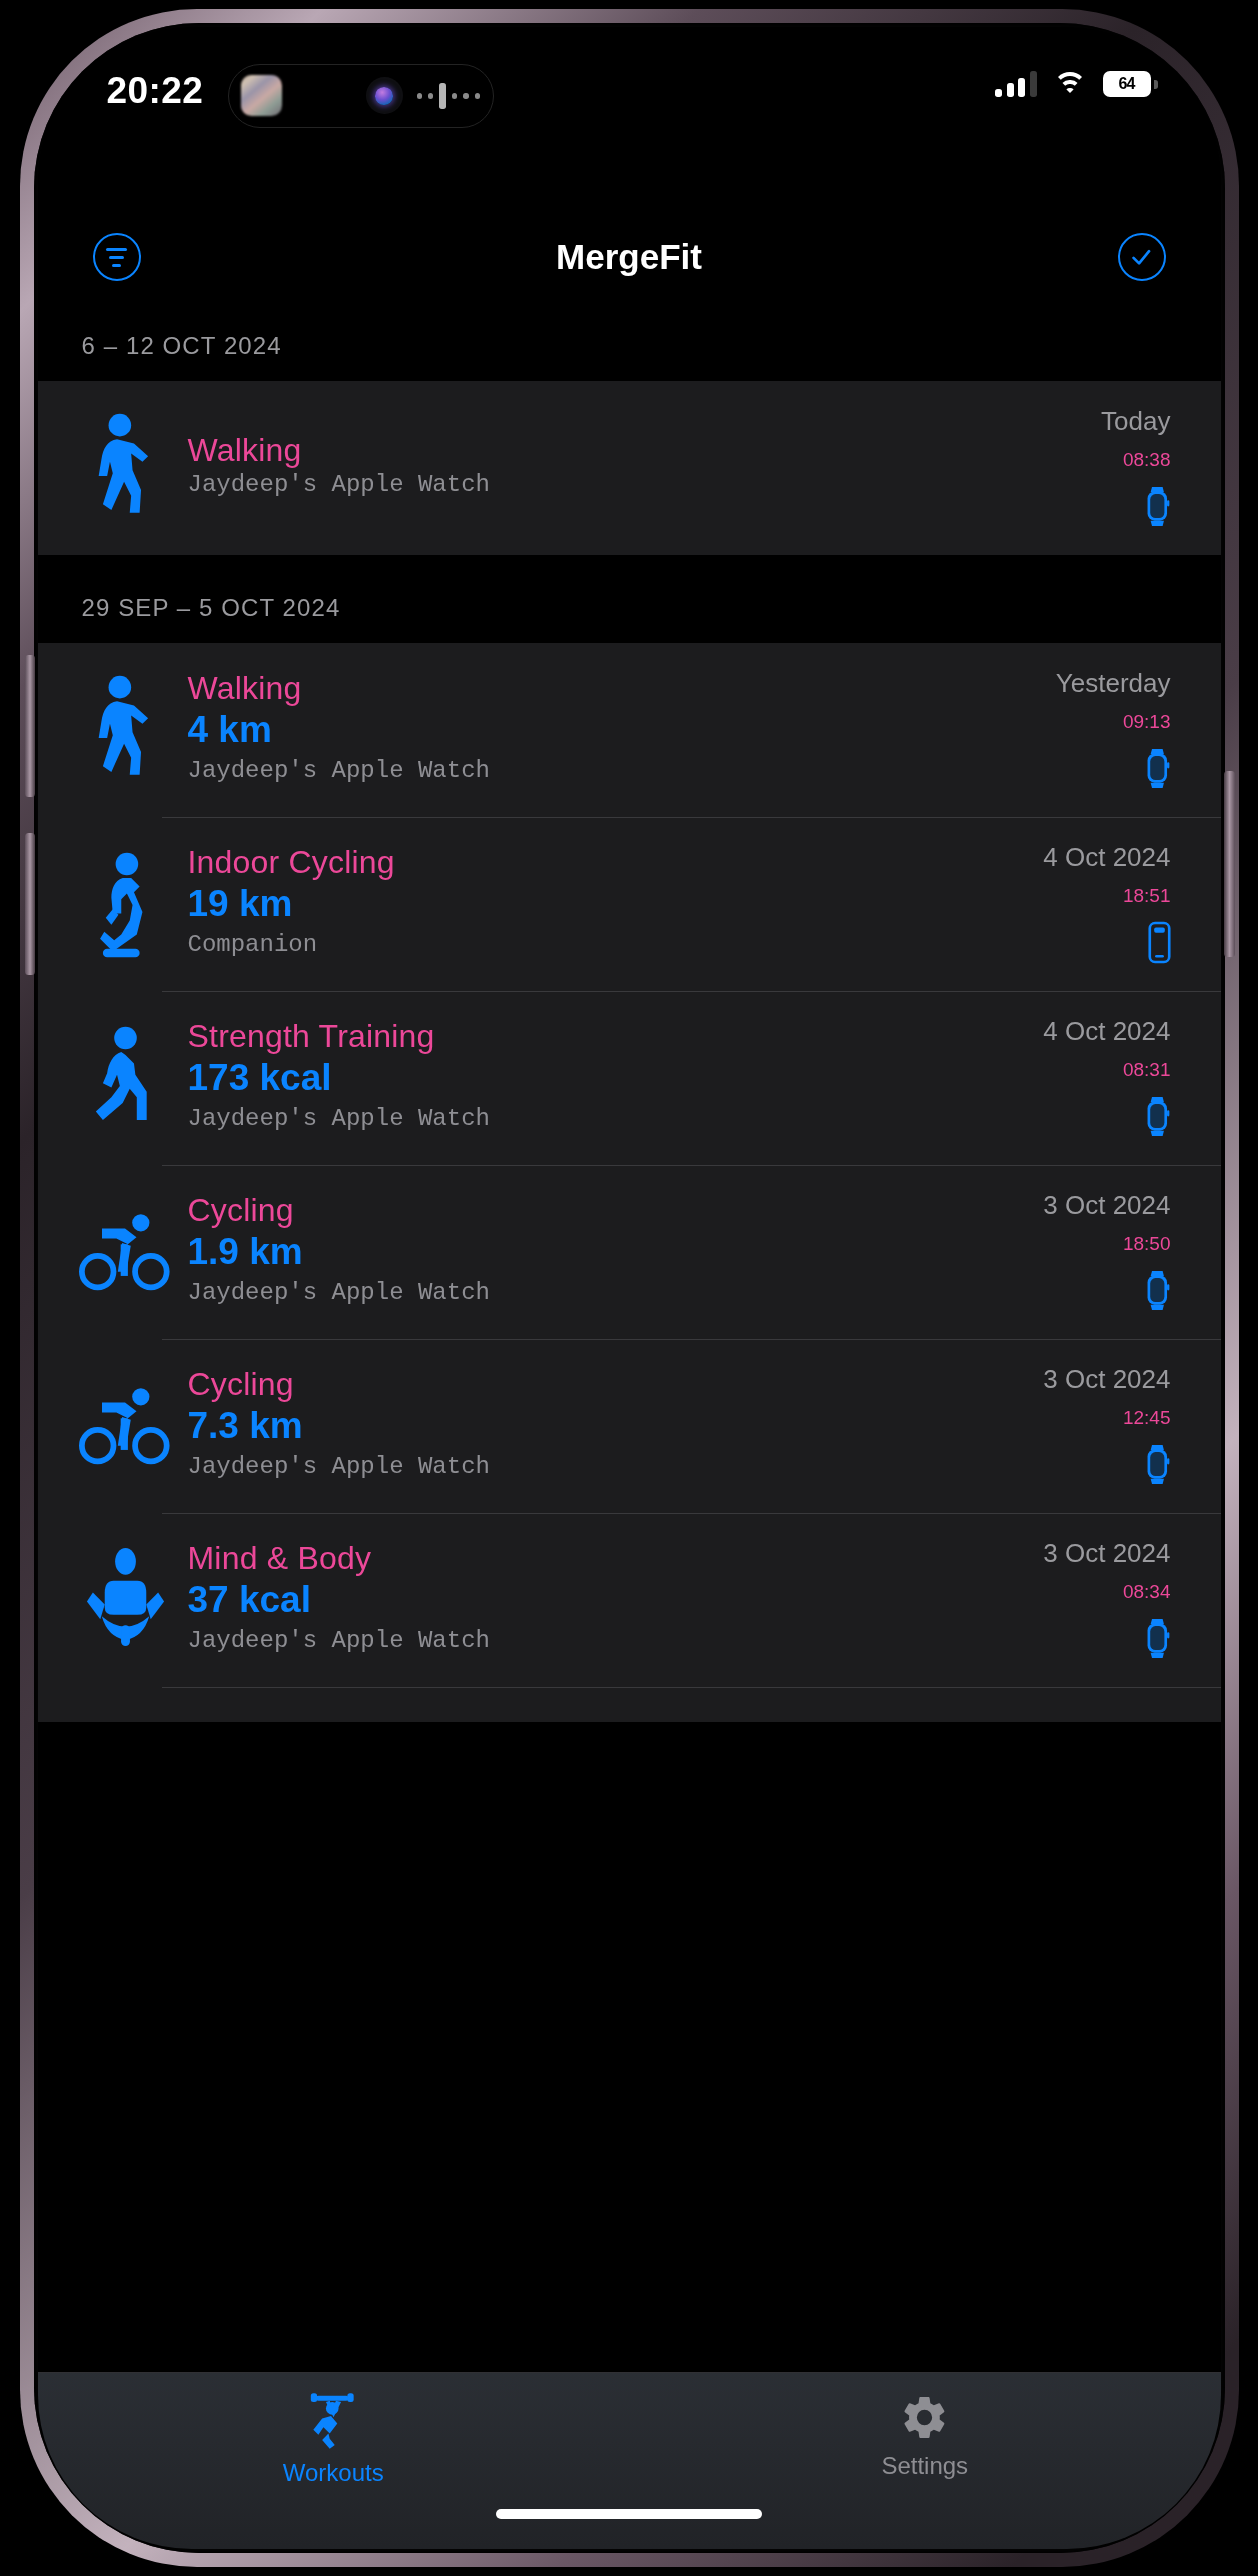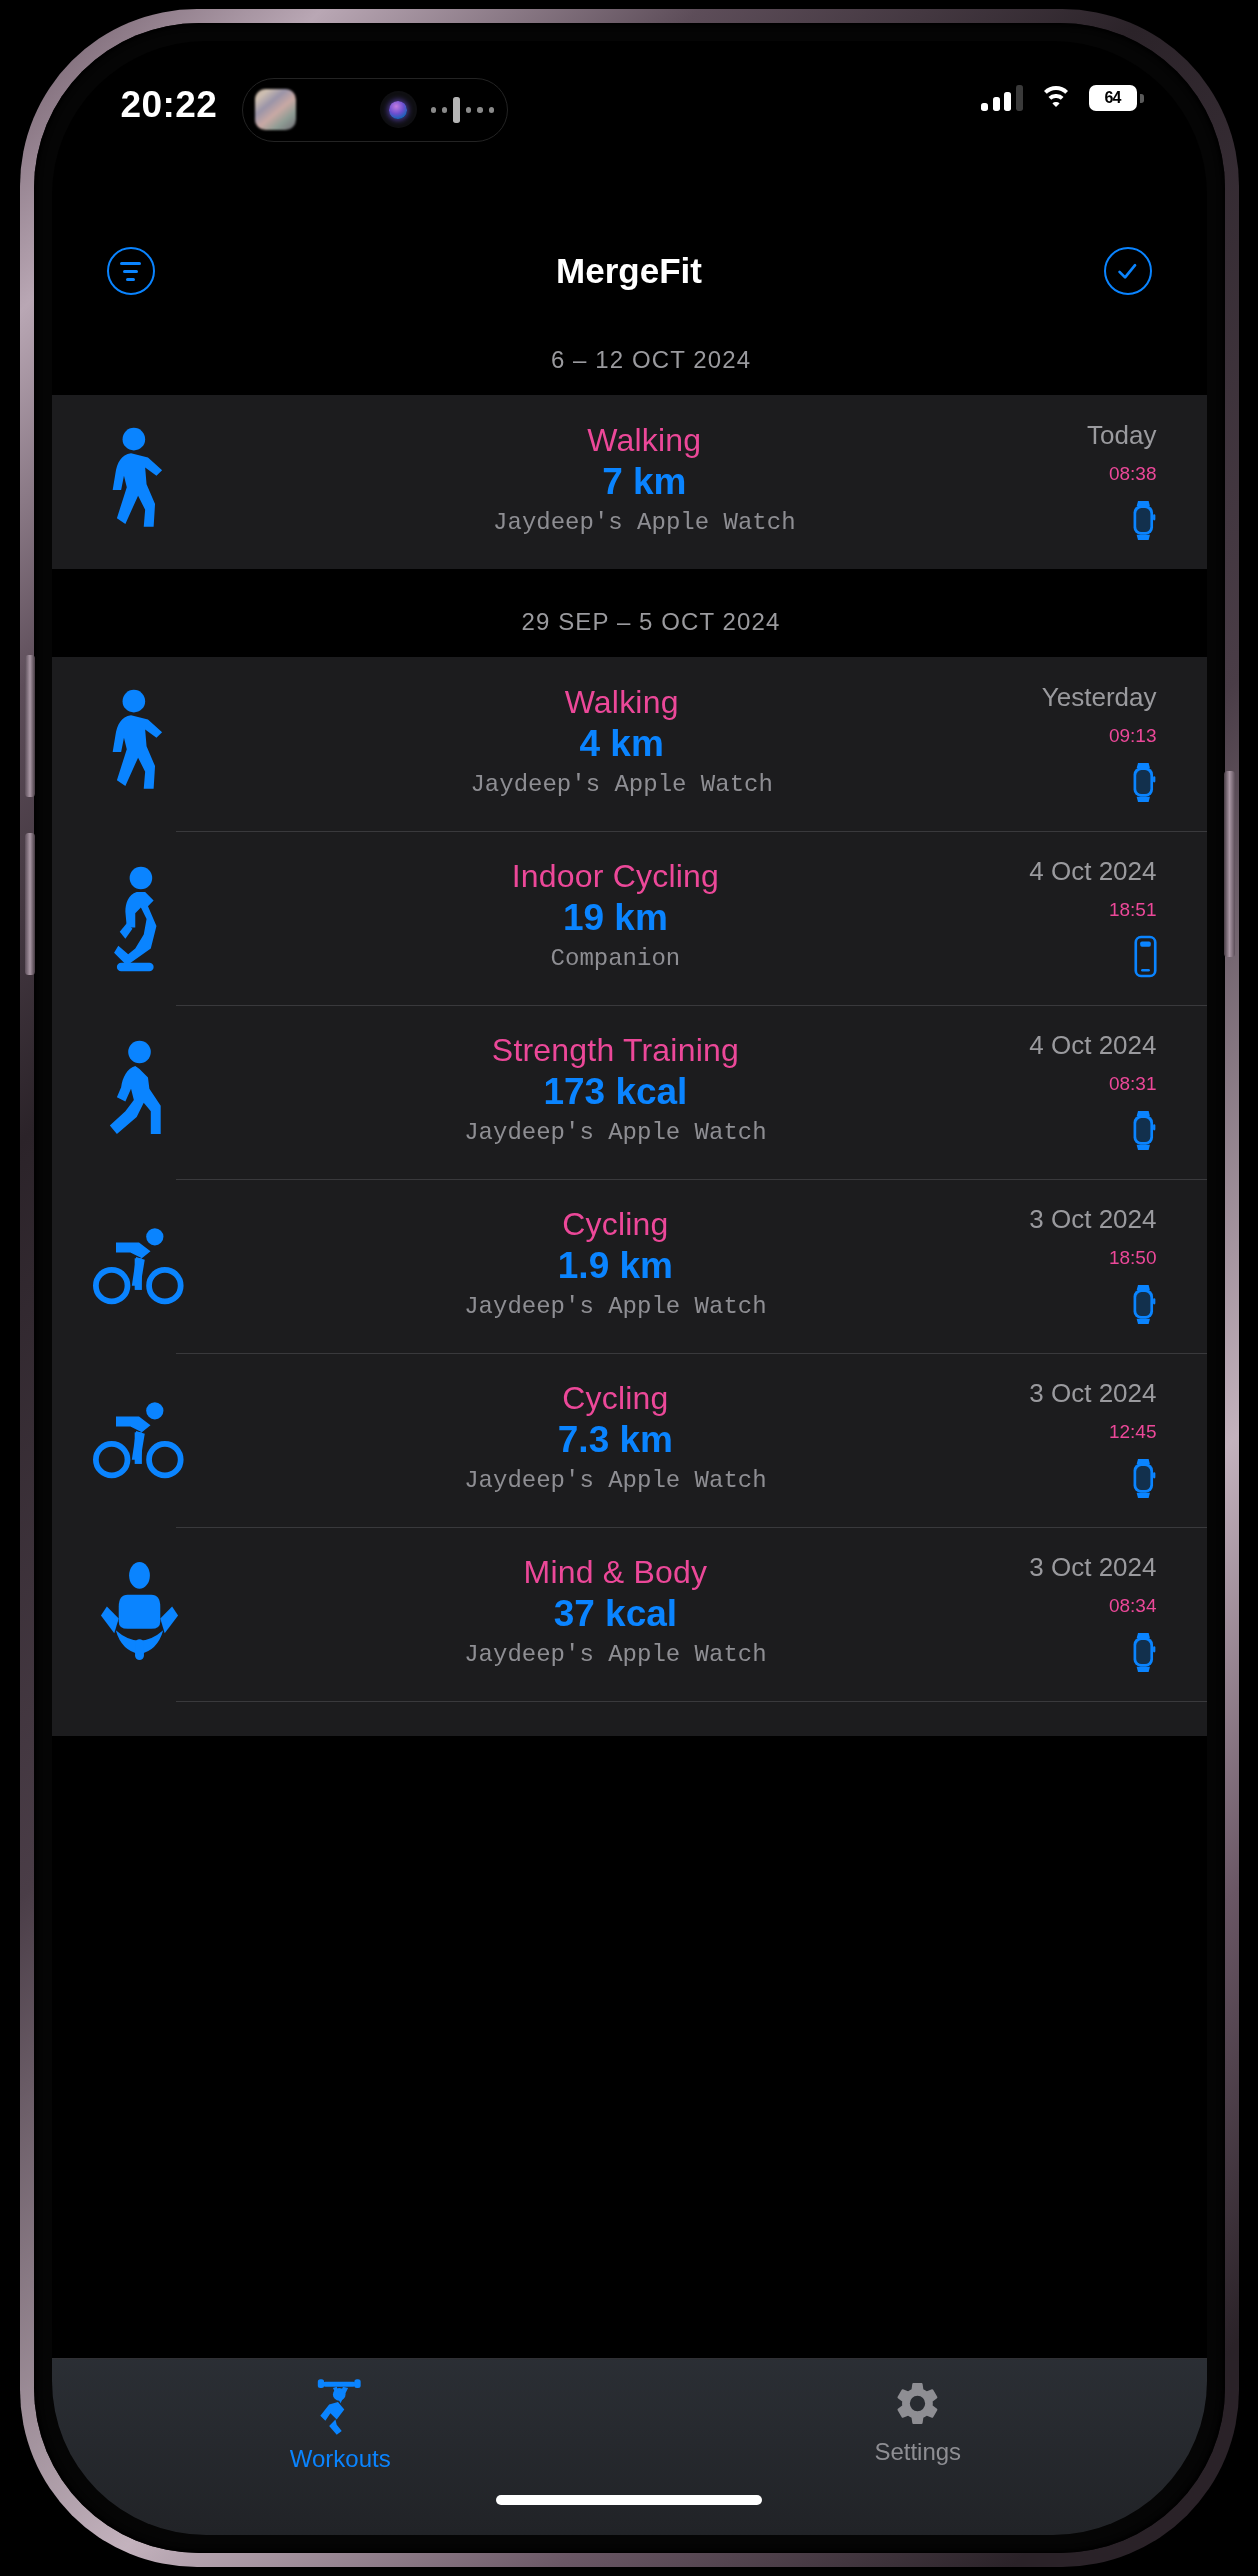--- a/index.html
+++ b/index.html
@@ -17,23 +17,22 @@
     width: 1219px; height: 2558px;
     border-radius: 177px;
     background: linear-gradient(135deg,#6e5b68 0%, #b9a7b4 8%, #5d4d59 18%, #2b2329 30%,
                                 #4a3d47 50%, #c3b2bd 70%, #6a5765 82%, #2a2228 94%);
     padding: 14px;
   }
   #phone-bezel {
     width: 100%; height: 100%;
     border-radius: 165px;
     background: #050505;
-    padding: 18px;
+    padding: 4px;
     box-shadow: inset 0 0 5.3px 2.7px #000;
-    text-align: center;
   }
   #screen {
     position: relative;
     width: 100%; height: 100%;
     border-radius: 154px;
     background: #000;
     overflow: hidden;
   }
 
   
@@ -249,21 +248,20 @@
       <div class="card">
         <div class="row">
           <div class="row-icon">
             <svg width="85" height="113" viewBox="0 0 60 80">
               <circle cx="26" cy="10" r="8" fill="#0a84ff"></circle>
               <path d="M24 20 C17 21 14 27 13 34 L11 46 L17 46 L19 36 L21 44 L14 66 L20 70 L29 50 L34 60 L33 72 L40 72 L41 56 L35 42 L34 30 L42 36 L46 32 L36 23 Z" fill="#0a84ff"></path>
             </svg>
           </div>
           <div class="row-main">
             <div class="row-title">Walking</div>
-            <div class="row-metric">7 km</div>
             <div class="row-source">Jaydeep's Apple Watch</div>
           </div>
           <div class="row-right">
             <div class="row-date">Today</div>
             <div class="row-time">08:38</div>
             <div class="row-device">
               <svg width="26.6" height="41" viewBox="0 0 30 46">
                 <path d="M9 1 h12 l1.5 6 h-15 Z" fill="#0a84ff"></path>
                 <path d="M9 45 h12 l1.5 -6 h-15 Z" fill="#0a84ff"></path>
                 <rect x="4" y="6" width="22" height="33" rx="8" fill="#0a84ff"></rect>

